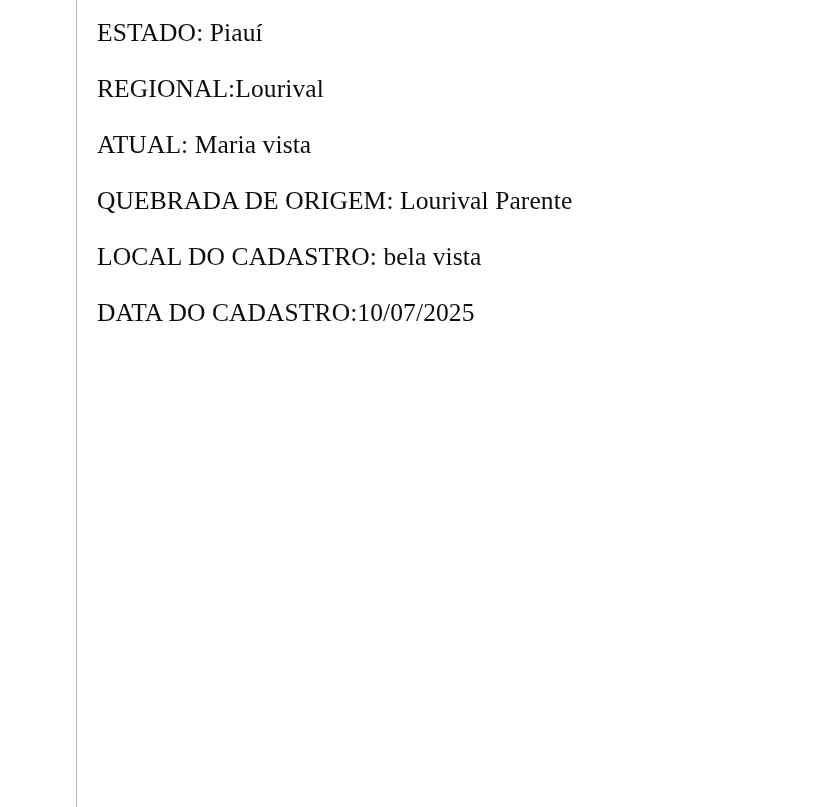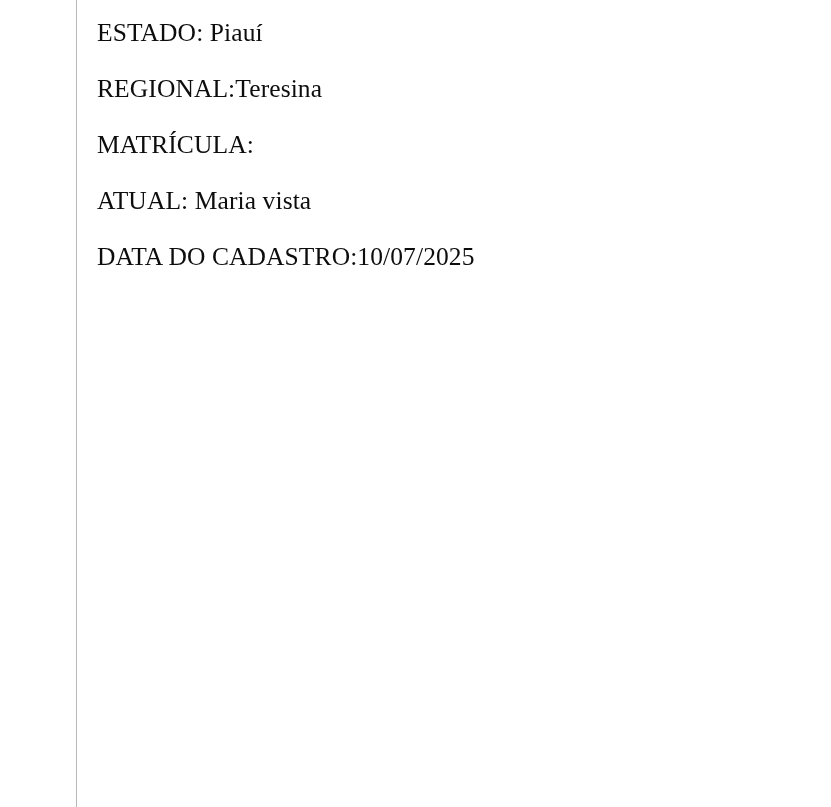--- a/index.html
+++ b/index.html
@@ -59,35 +59,38 @@
 
 <div class="page">
   <div class="margin-rule"></div>
   <div class="content">
 
     <p class="field-line">
       <span class="label">ESTADO:</span><span class="value"> Piauí</span>
     </p>
 
     <p class="field-line">
-      <span class="label">REGIONAL:</span><span class="value">Teresina</span>
+      <span class="label">REGIONAL:</span><span class="value">Lourival</span>
     </p>
 
-    <p class="field-line">
-      <span class="label">MATRÍCULA:</span><span class="value"></span>
-    </p>
 
     <p class="field-line">
       <span class="label">ATUAL:</span><span class="value"> Maria vista</span>
     </p>
 
 
 
+    <p class="field-line">
+      <span class="label">QUEBRADA DE ORIGEM:</span><span class="value"> Lourival Parente</span>
+    </p>
 
 
 
+    <p class="field-line">
+      <span class="label">LOCAL DO CADASTRO:</span><span class="value"> bela vista</span>
+    </p>
 
     <p class="field-line">
       <span class="label">DATA DO CADASTRO:</span><span class="value">10/07/2025</span>
     </p>
 
   </div>
 </div>
 
 </body></html>

